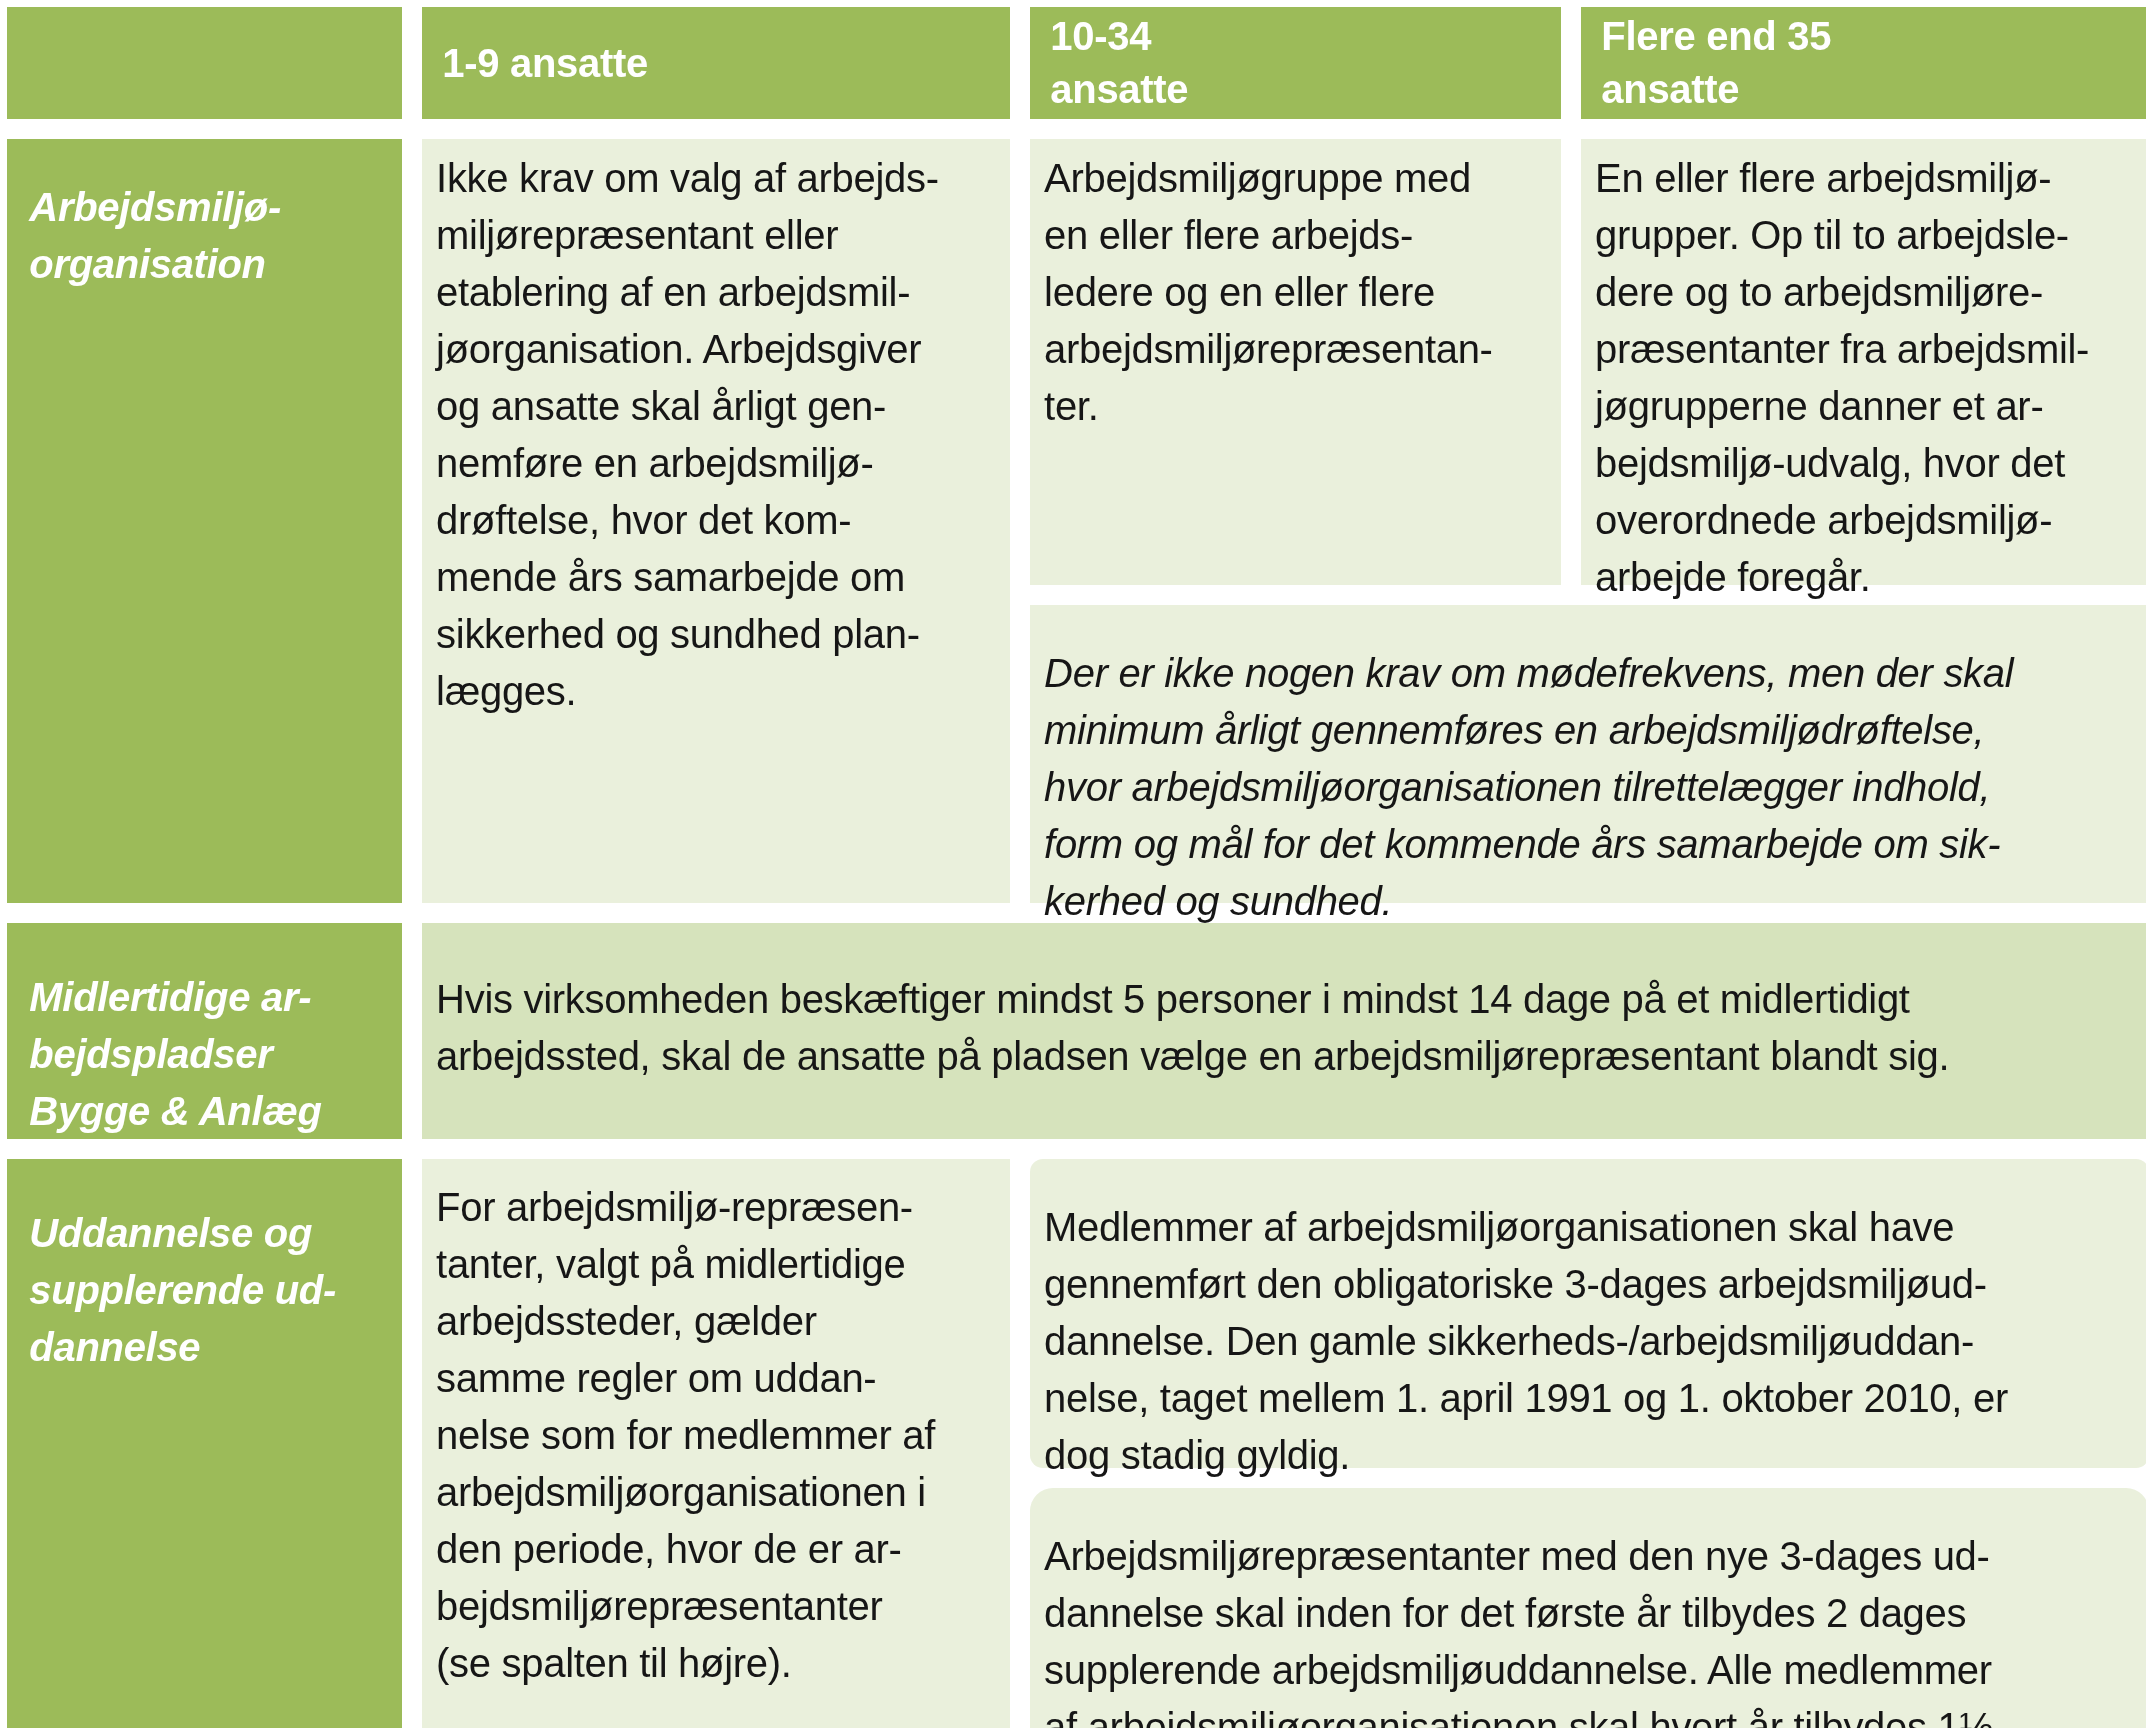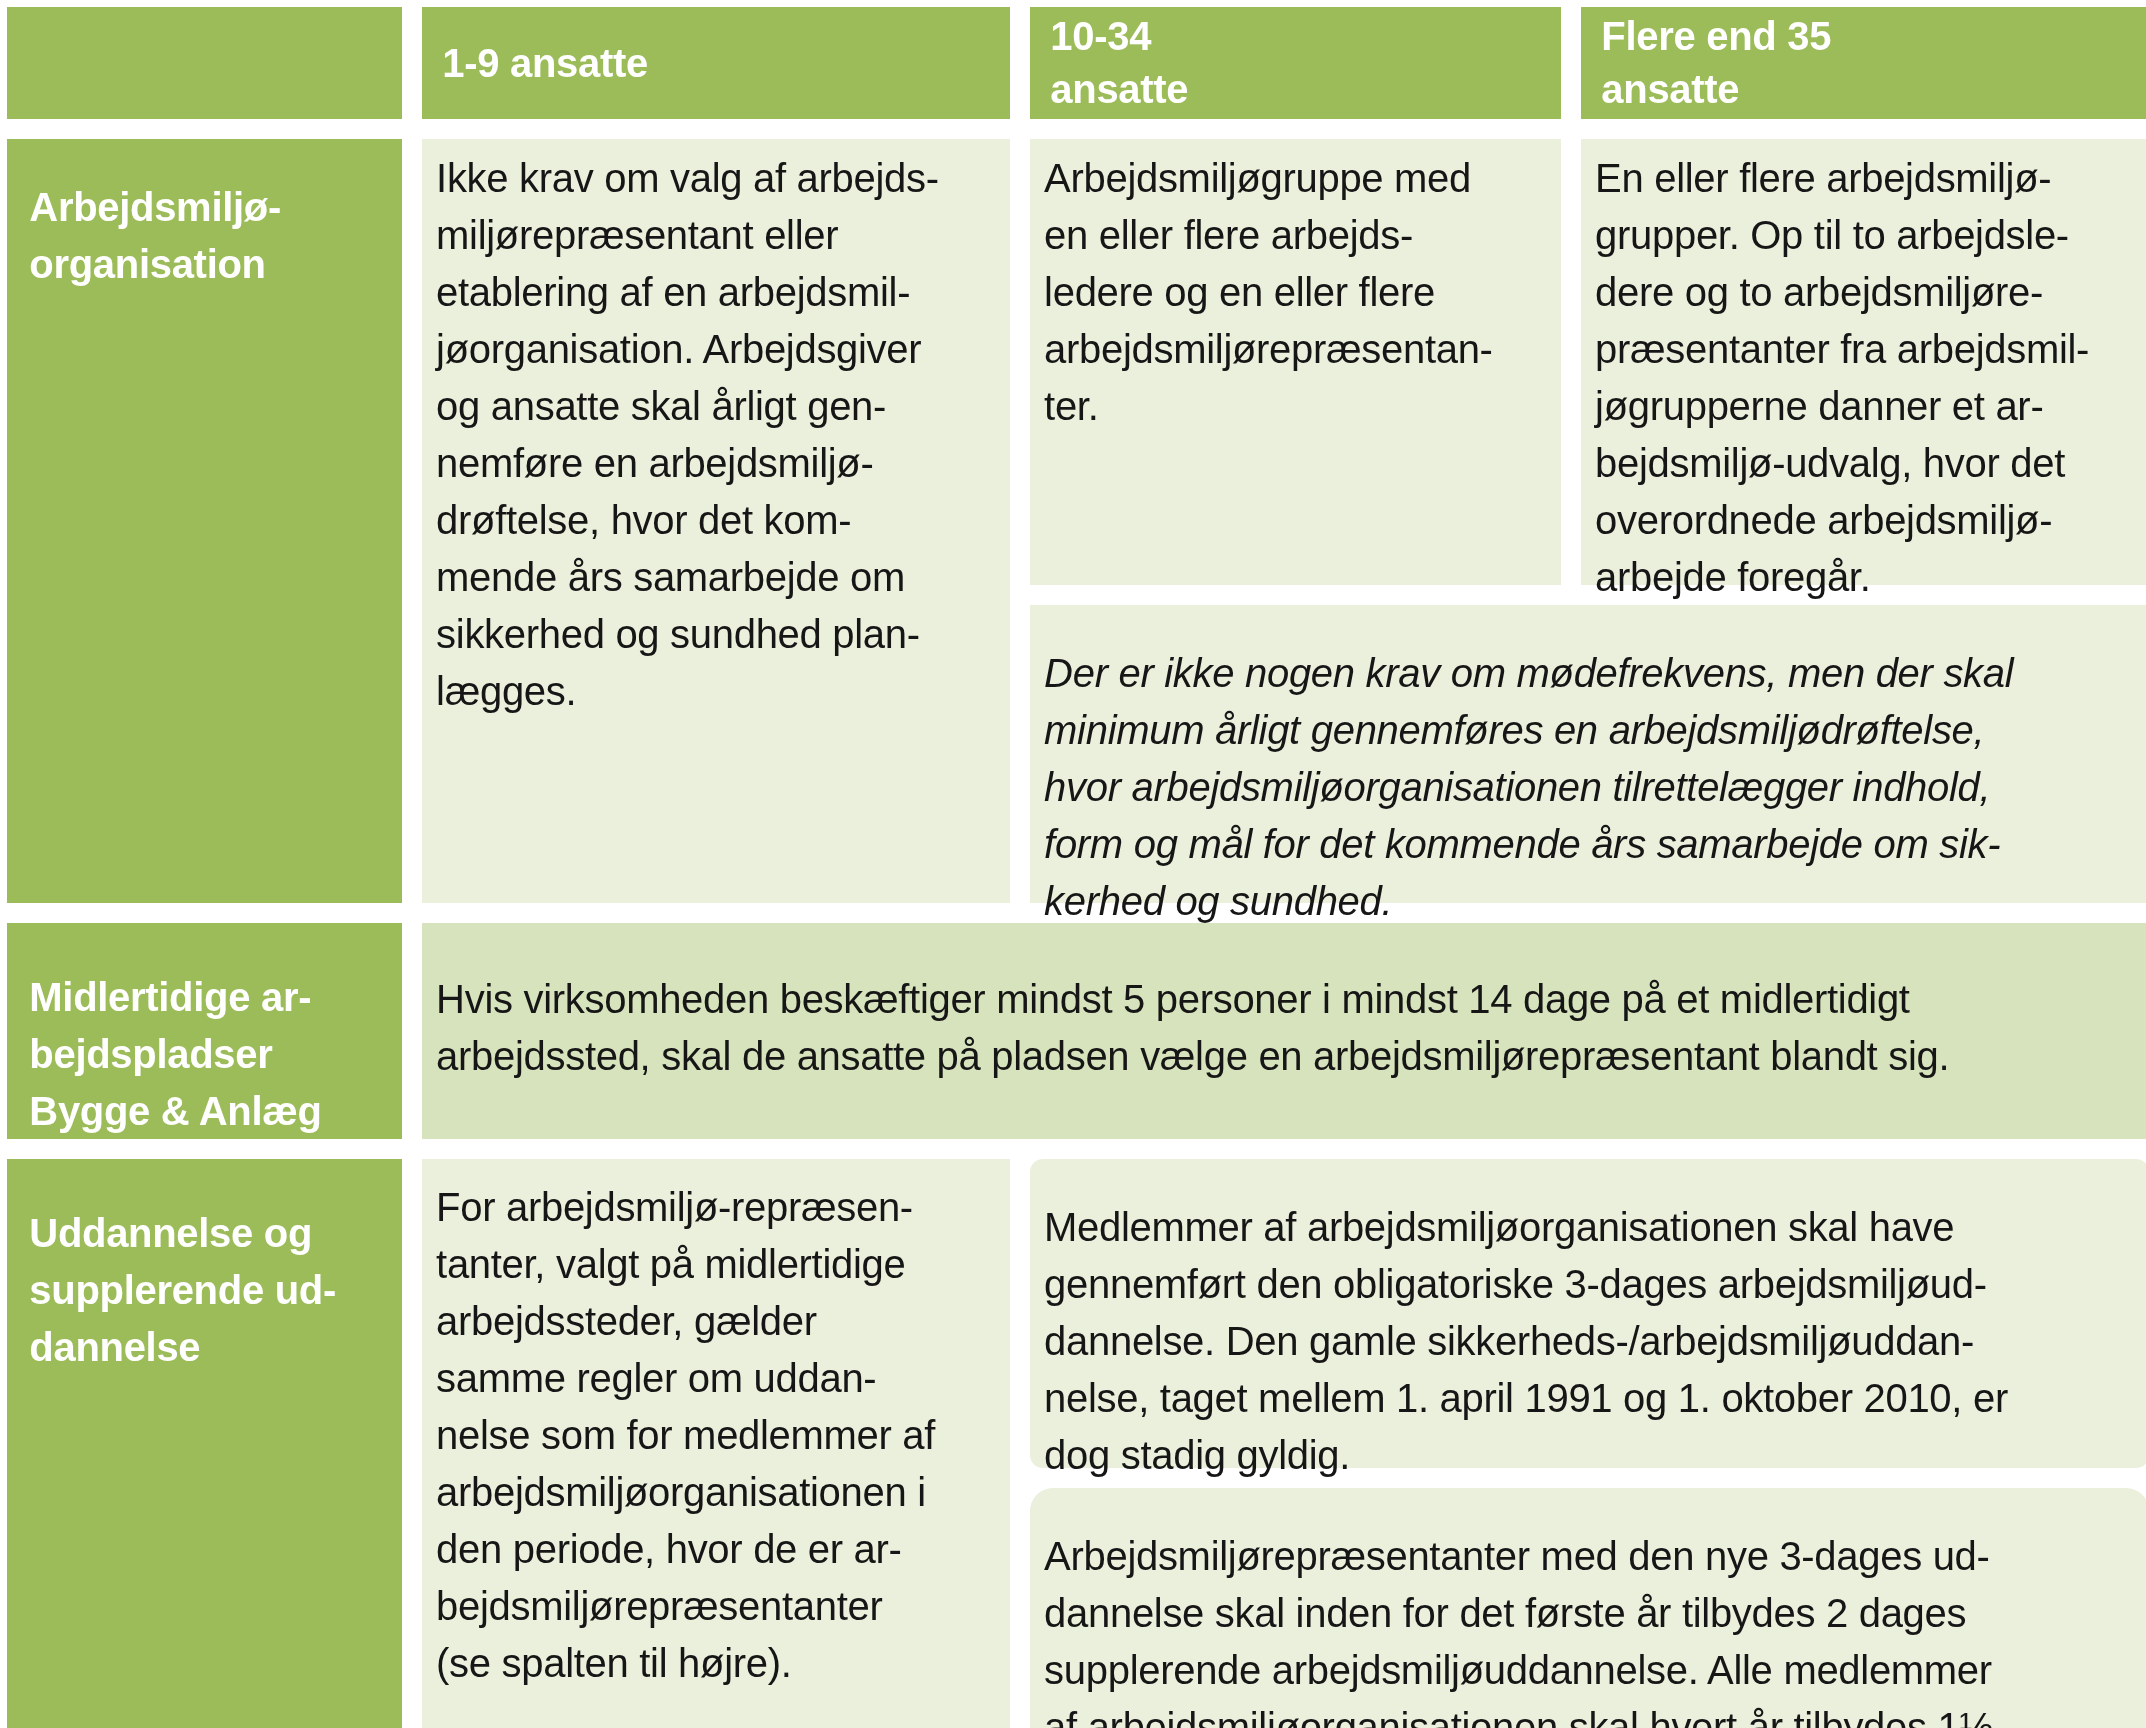--- a/index.html
+++ b/index.html
@@ -39,21 +39,21 @@
     line-height: 57px;
     letter-spacing: -0.3px;
   }
   .hdr {
     display: flex;
     flex-direction: column;
     justify-content: center;
     padding-left: 20px;
     line-height: 53px;
   }
-  .rowlabel { padding: 40px 7.3px 0 22px; }
+  .rowlabel { padding: 40px 7.3px 0 22px; font-style: italic; }
   .rowlabel.tall { padding-top: 46px; }
 
   
   .bodycell {
     background: var(--cell_light, #eaf0dc);
     color: var(--text_dark, #161616);
     font-size: 40px;
     line-height: 57px;
     letter-spacing: -0.3px;
     padding: 11px 5.5px 0 13.8px;

